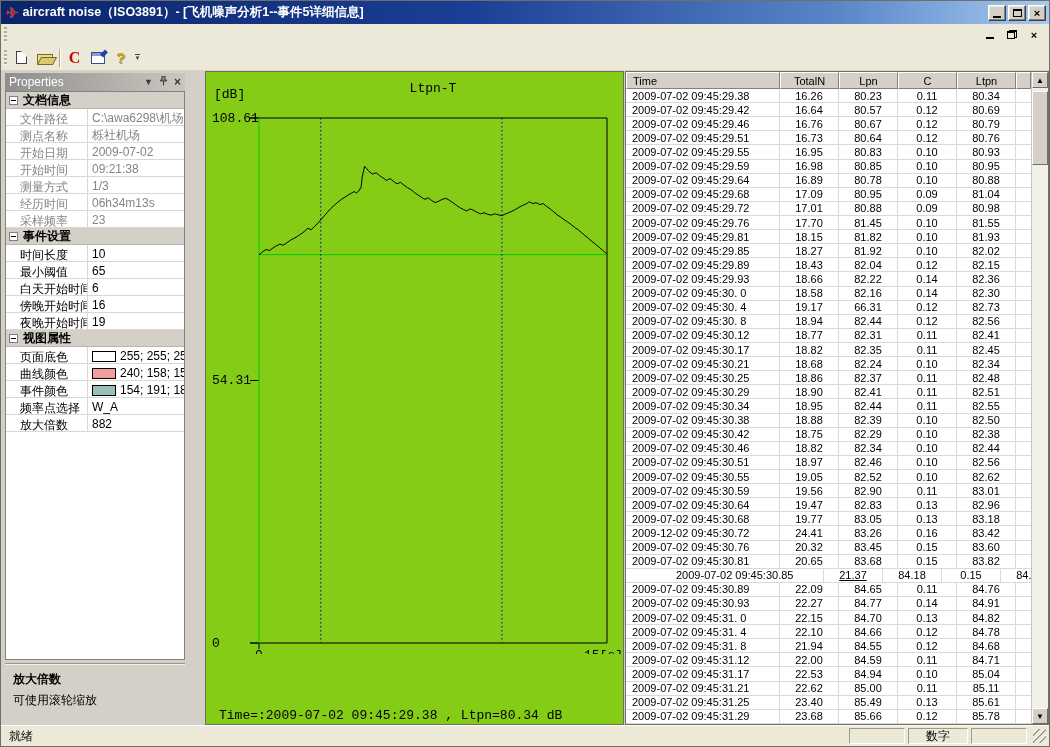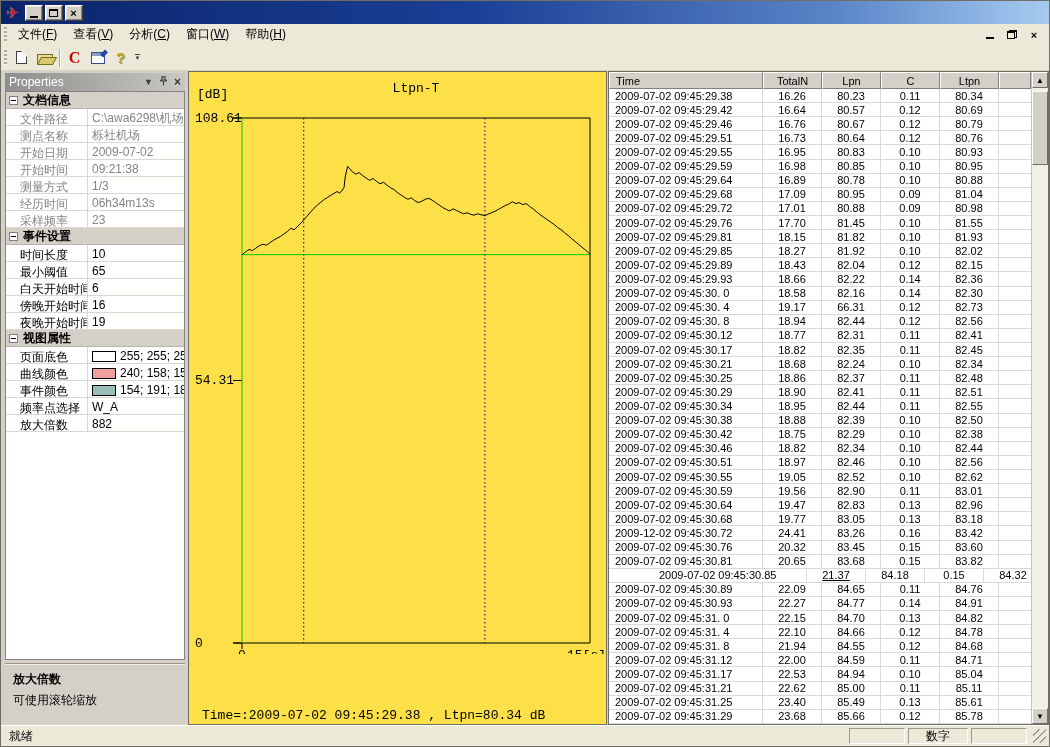--- a/index.html
+++ b/index.html
@@ -67,21 +67,21 @@
   .pgrid-row { height:17px; flex:none; display:flex; border-bottom:1px solid #dbd8cf; }
   .pgrid-label { width:82px; flex:none; padding:2px 0 0 14px; border-right:1px solid #dbd8cf; white-space:nowrap; overflow:hidden; }
   .pgrid-value { flex:1; padding:2px 0 0 4px; white-space:nowrap; overflow:hidden; display:flex; align-items:center; gap:4px; }
   .muted { color:#848484; }
   .swatch { width:24px; height:11px; flex:none; border:1px solid #000; }
   .props-desc { height:62px; flex:none; margin-top:3px; background:#d4d0c8; border-top:1px solid #9b978b;
     box-shadow:inset 0 1px 0 #f2f1ea; padding:7px 8px; }
   .props-desc .d-title { font-weight:bold; margin-bottom:4px; }
 
   
-  .chart-panel { width:419px; flex:none; margin-left:1px; background:#fde047; border:1px solid #6f6d64; position:relative; overflow:hidden; }
+  .chart-panel { width:419px; flex:none; margin-left:18px; background:#84cc16; border:1px solid #6f6d64; position:relative; overflow:hidden; }
   svg text { font-family:"Liberation Mono","DejaVu Sans Mono",monospace; font-size:13px; fill:#000; }
   .chart-footer { position:absolute; left:13px; top:586px; font-family:"Liberation Mono","DejaVu Sans Mono",monospace;
     font-size:13px; line-height:23px; white-space:pre; }
 
   
   .table-panel { flex:1; margin-left:1px; background:#fff; border:1px solid #6f6d64; display:flex; min-width:0; }
   .grid-area { flex:1; display:flex; flex-direction:column; min-width:0; }
   .grid-header { height:17px; flex:none; display:flex;text-align:right; }
   .gh-cell { background:#d4d0c8; border:1px solid; border-color:#fff #808080 #808080 #fff; font-size:11px;
     display:flex; align-items:center; justify-content:center; flex:none; overflow:hidden; }
@@ -108,40 +108,34 @@
   .resize-grip { width:13px; height:14px; margin-left:3px;
     background:repeating-linear-gradient(135deg, transparent 0 3px, #fff 3px 4px, #9d9a90 4px 5px); }
 </style>
 </head>
 <body>
 
 <div class="window">
 
   <div class="titlebar">
     <span class="plane">✈</span>
+    <span class="title-text">aircraft noise（ISO3891）- [飞机噪声分析1--事件5详细信息]</span>
     <span class="tb-btn">
         <span class="glyph-min"></span>
       </span>
     <span class="tb-btn">
         <span class="glyph-max"></span>
       </span>
     <span class="tb-btn">
         <span class="glyph-x">×</span>
       </span>
   </div>
 
   <div class="menubar">
     <span class="grip"></span>
-    <span id="menu-items" style="display:flex">
-        <span class="menu-item">文件(<u>F</u>)</span>
-        <span class="menu-item">查看(<u>V</u>)</span>
-        <span class="menu-item">分析(<u>C</u>)</span>
-        <span class="menu-item">窗口(<u>W</u>)</span>
-        <span class="menu-item">帮助(<u>H</u>)</span>
-      </span>
     <span class="mdi-controls">
       <span class="mdi-btn">
           <span class="glyph-min" style="margin-top:6px"></span>
         </span>
       <span class="mdi-btn">
           <span class="ic-restore"></span>
         </span>
       <span class="mdi-btn">
           <span class="glyph-x">×</span>
         </span>

